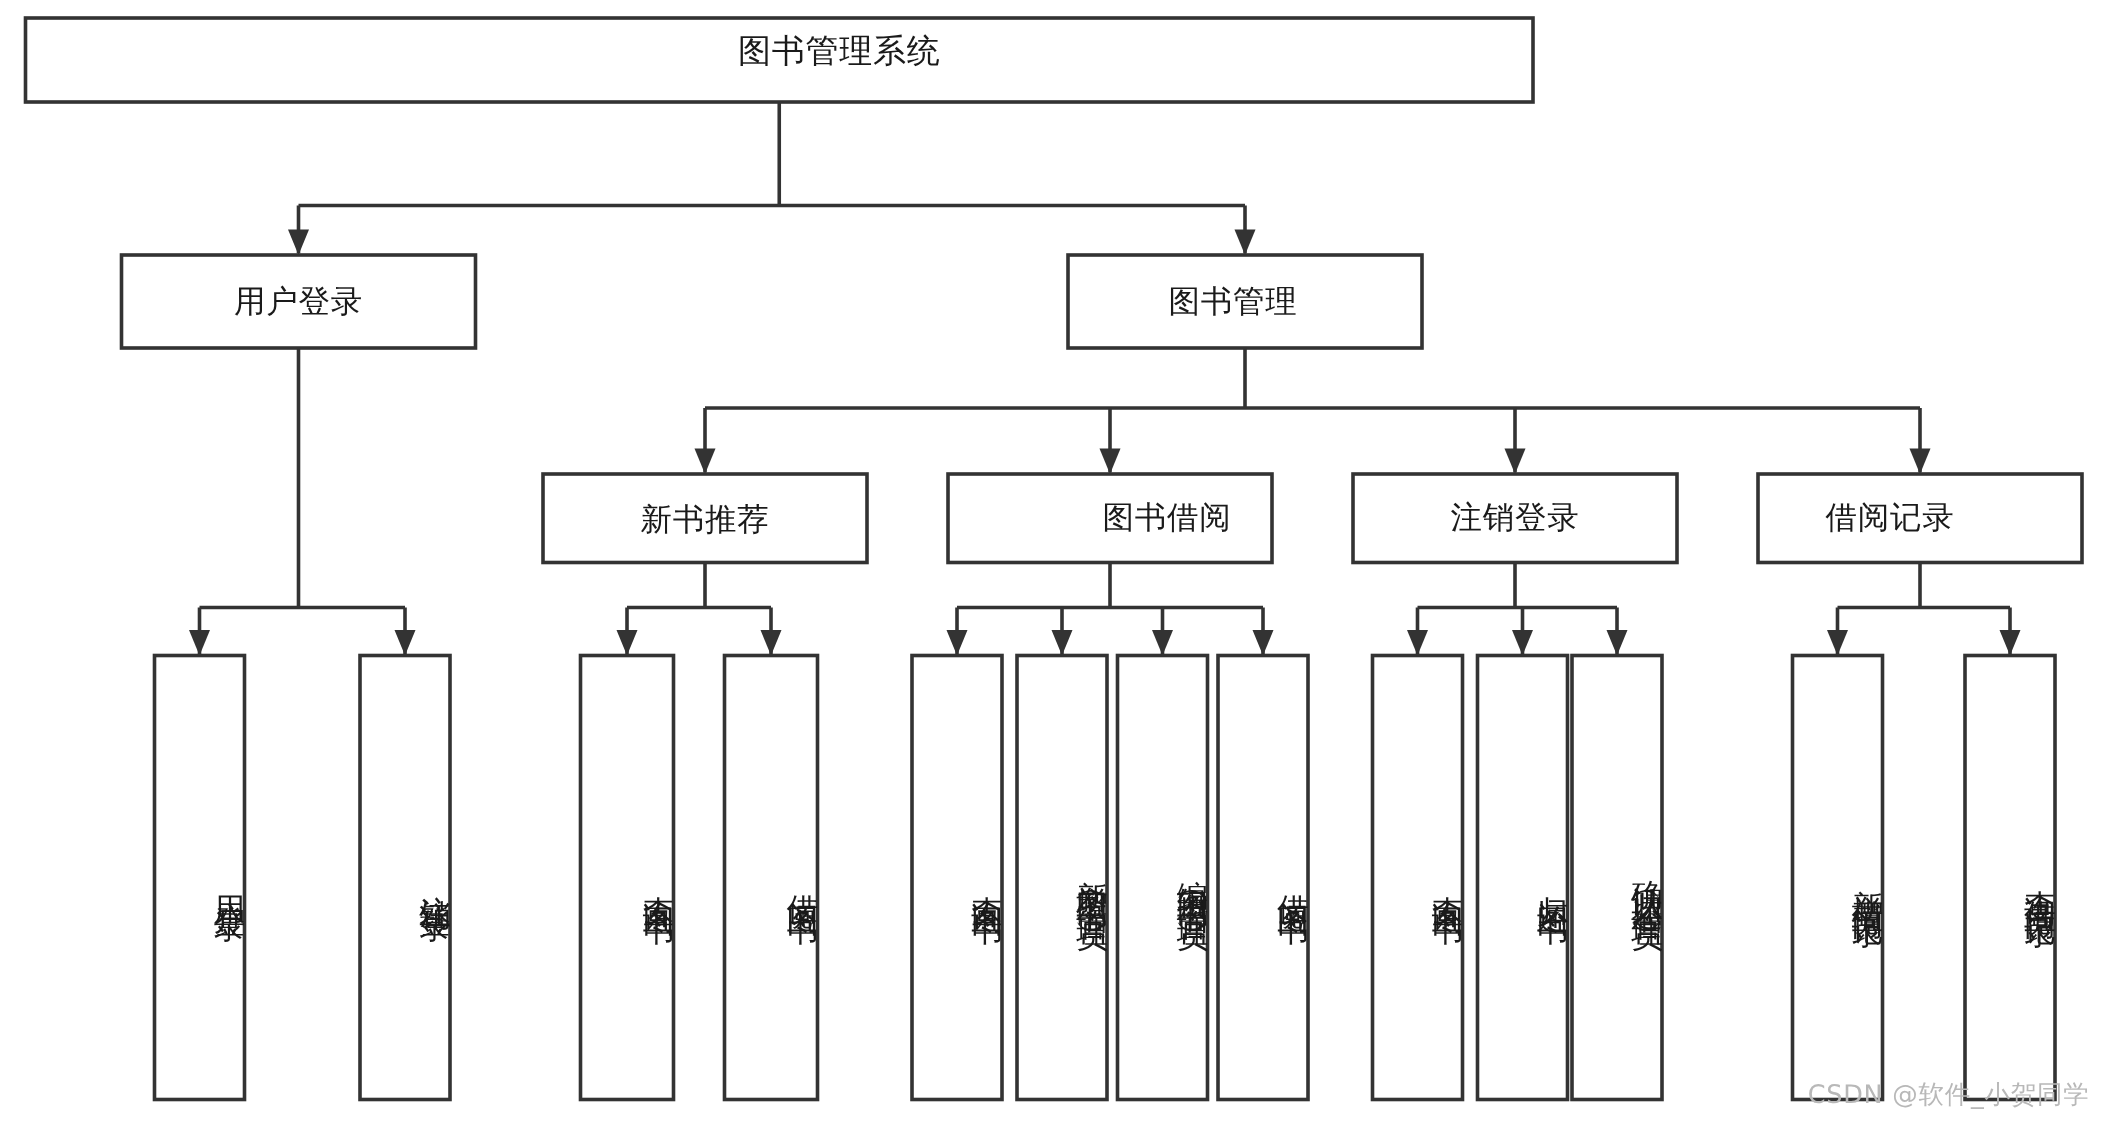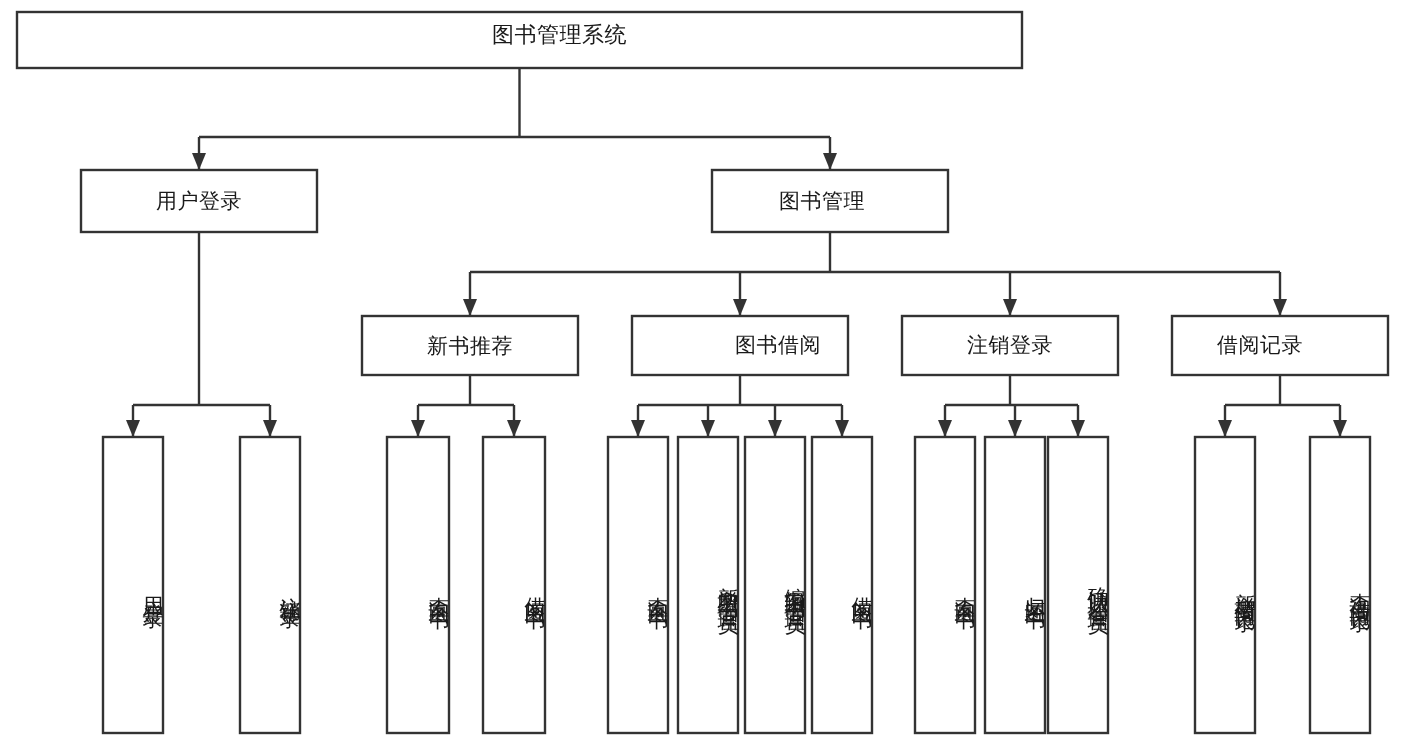--- a/index.html
+++ b/index.html
@@ -189,13 +189,14 @@
       <div class="leaf-label" style="left: 678px; top: 447px; width: 60px; height: 282px;">新增图书（管理员）</div>
       <div class="leaf-label" style="left: 745px; top: 447px; width: 60px; height: 282px;">编辑图书（管理员）</div>
       <div class="leaf-label" style="left: 812px; top: 447px; width: 60px; height: 282px;">借阅图书</div>
       <div class="leaf-label" style="left: 915px; top: 447px; width: 60px; height: 282px;">查询图书</div>
       <div class="leaf-label" style="left: 985px; top: 447px; width: 60px; height: 282px;">归还图书</div>
       <div class="leaf-label" style="left: 1048px; top: 447px; width: 60px; height: 282px;">确认归还（管理员）</div>
       <div class="leaf-label" style="left: 1195px; top: 447px; width: 60px; height: 282px;">新增借阅记录</div>
       <div class="leaf-label" style="left: 1310px; top: 447px; width: 60px; height: 282px;">查询借阅记录</div>
     </div>
 
+  <div class="watermark">CSDN @软件_小贺同学</div>
 </div>
 
 </body></html>

